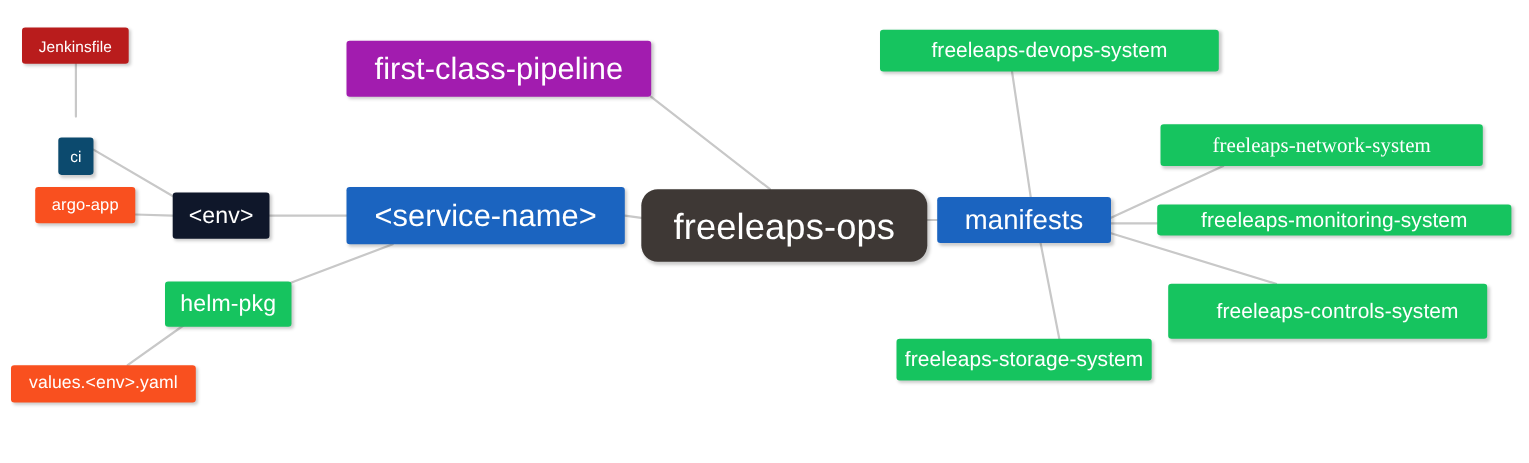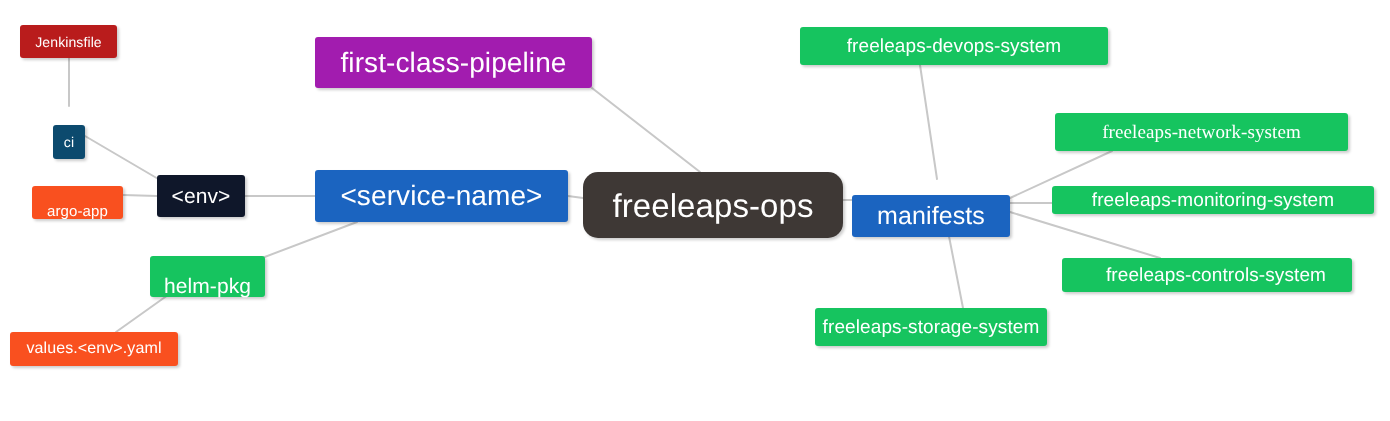--- a/index.html
+++ b/index.html
@@ -62,53 +62,53 @@
       <line x1="1010" y1="212" x2="1160" y2="258" stroke="#c8c8c8" stroke-width="2" stroke-linecap="round"></line>
       <line x1="946" y1="221" x2="963" y2="308" stroke="#c8c8c8" stroke-width="2" stroke-linecap="round"></line>
     </svg>
   <div id="nodes">
       <div class="node" style="left: 20px; top: 25px; width: 97px; height: 33px; background: #b91c1c; font-size: 14px;">
         <span>Jenkinsfile</span>
       </div>
       <div class="node" style="left: 53px; top: 106px; width: 32px; height: 34px; background: #0c4a6e; font-size: 14px; margin-top: 19px;">
         <span>ci</span>
       </div>
-      <div class="node" style="left: 32px; top: 186px; width: 91px; height: 33px; background: rgb(249, 80, 31); font-size: 15px; align-items: flex-end;">
+      <div class="node" style="left: 32px; top: 170px; width: 91px; height: 33px; background: rgb(249, 80, 31); font-size: 15px;">
         <span>argo-app</span>
       </div>
       <div class="node" style="left: 10px; top: 332px; width: 168px; height: 34px; background: rgb(249, 80, 31); font-size: 16px; text-align: center;">
         <span>values.&lt;env&gt;.yaml</span>
       </div>
       <div class="node" style="left: 157px; top: 175px; width: 88px; height: 42px; background: #0f172a; font-size: 21px;">
         <span>&lt;env&gt;</span>
       </div>
-      <div class="node" style="left: 150px; top: 256px; width: 115px; height: 41px; background: rgb(22, 196, 95); font-size: 21px; align-items: flex-end;">
+      <div class="node" style="left: 150px; top: 256px; width: 115px; height: 41px; background: rgb(22, 196, 95); font-size: 21px;">
         <span>helm-pkg</span>
       </div>
       <div class="node" style="left: 315px; top: 37px; width: 277px; height: 51px; background: #a21caf; font-size: 28px;">
         <span>first-class-pipeline</span>
       </div>
       <div class="node" style="left: 315px; top: 170px; width: 253px; height: 52px; background: rgb(27, 100, 192); font-size: 28px; justify-content: center;">
         <span>&lt;service-name&gt;</span>
       </div>
       <div class="node" style="left: 583px; top: 172px; width: 260px; height: 66px; background: rgb(62, 56, 53); font-size: 33px; border-radius: 15px;">
         <span>freeleaps-ops</span>
       </div>
-      <div class="node" style="left: 852px; top: 195px; width: 158px; height: 42px; background: rgb(27, 100, 192); font-size: 25px;">
+      <div class="node" style="left: 852px; top: 179px; width: 158px; height: 42px; background: rgb(27, 100, 192); font-size: 25px;">
         <span>manifests</span>
       </div>
       <div class="node" style="left: 800px; top: 27px; width: 308px; height: 38px; background: rgb(22, 196, 95); font-size: 19px;">
         <span>freeleaps-devops-system</span>
       </div>
       <div class="node" style="left: 1055px; top: 113px; width: 293px; height: 38px; background: rgb(22, 196, 95); font-size: 19px; font-family: Liberation Serif, serif;">
         <span>freeleaps-network-system</span>
       </div>
       <div class="node" style="left: 1052px; top: 186px; width: 322px; height: 28px; background: rgb(22, 196, 95); font-size: 19px;">
         <span>freeleaps-monitoring-system</span>
       </div>
-      <div class="node" style="left: 1062px; top: 258px; width: 290px; height: 34px; background: rgb(22, 196, 95); font-size: 19px; padding-left: 18px;">
+      <div class="node" style="left: 1062px; top: 258px; width: 290px; height: 50px; background: rgb(22, 196, 95); font-size: 19px; padding-left: 18px;">
         <span>freeleaps-controls-system</span>
       </div>
       <div class="node" style="left: 815px; top: 308px; width: 232px; height: 38px; background: rgb(22, 196, 95); font-size: 19px;">
         <span>freeleaps-storage-system</span>
       </div>
     </div>
 </div>
 
 </body></html>

